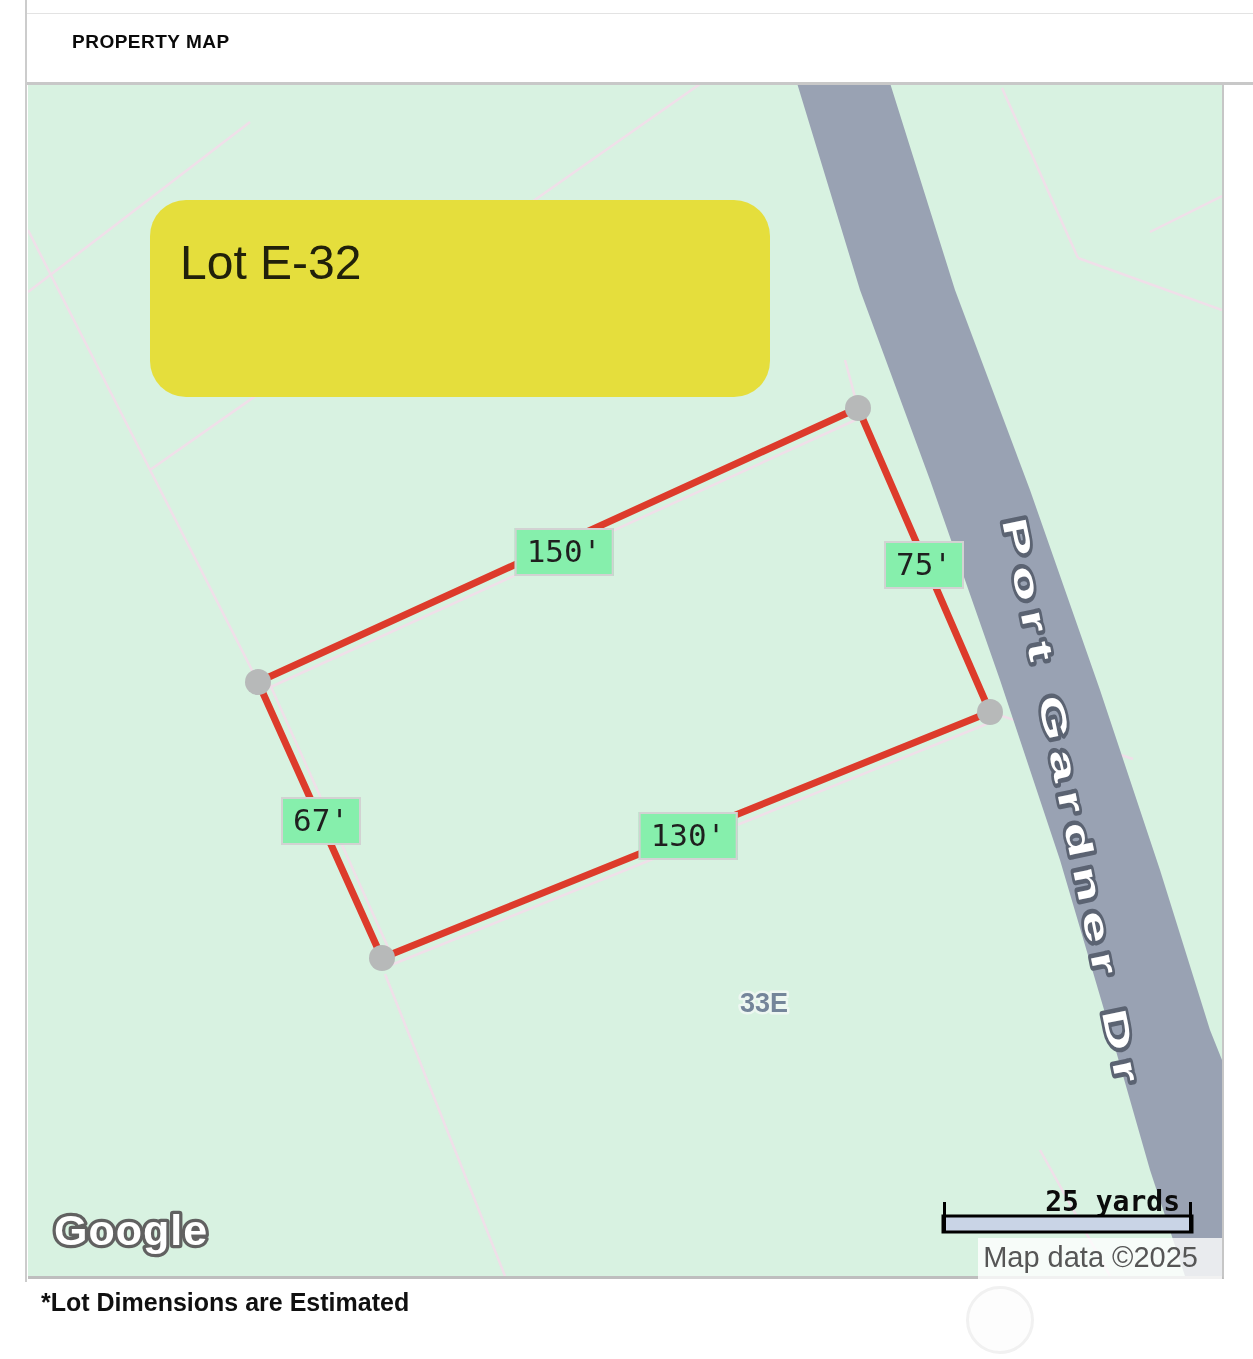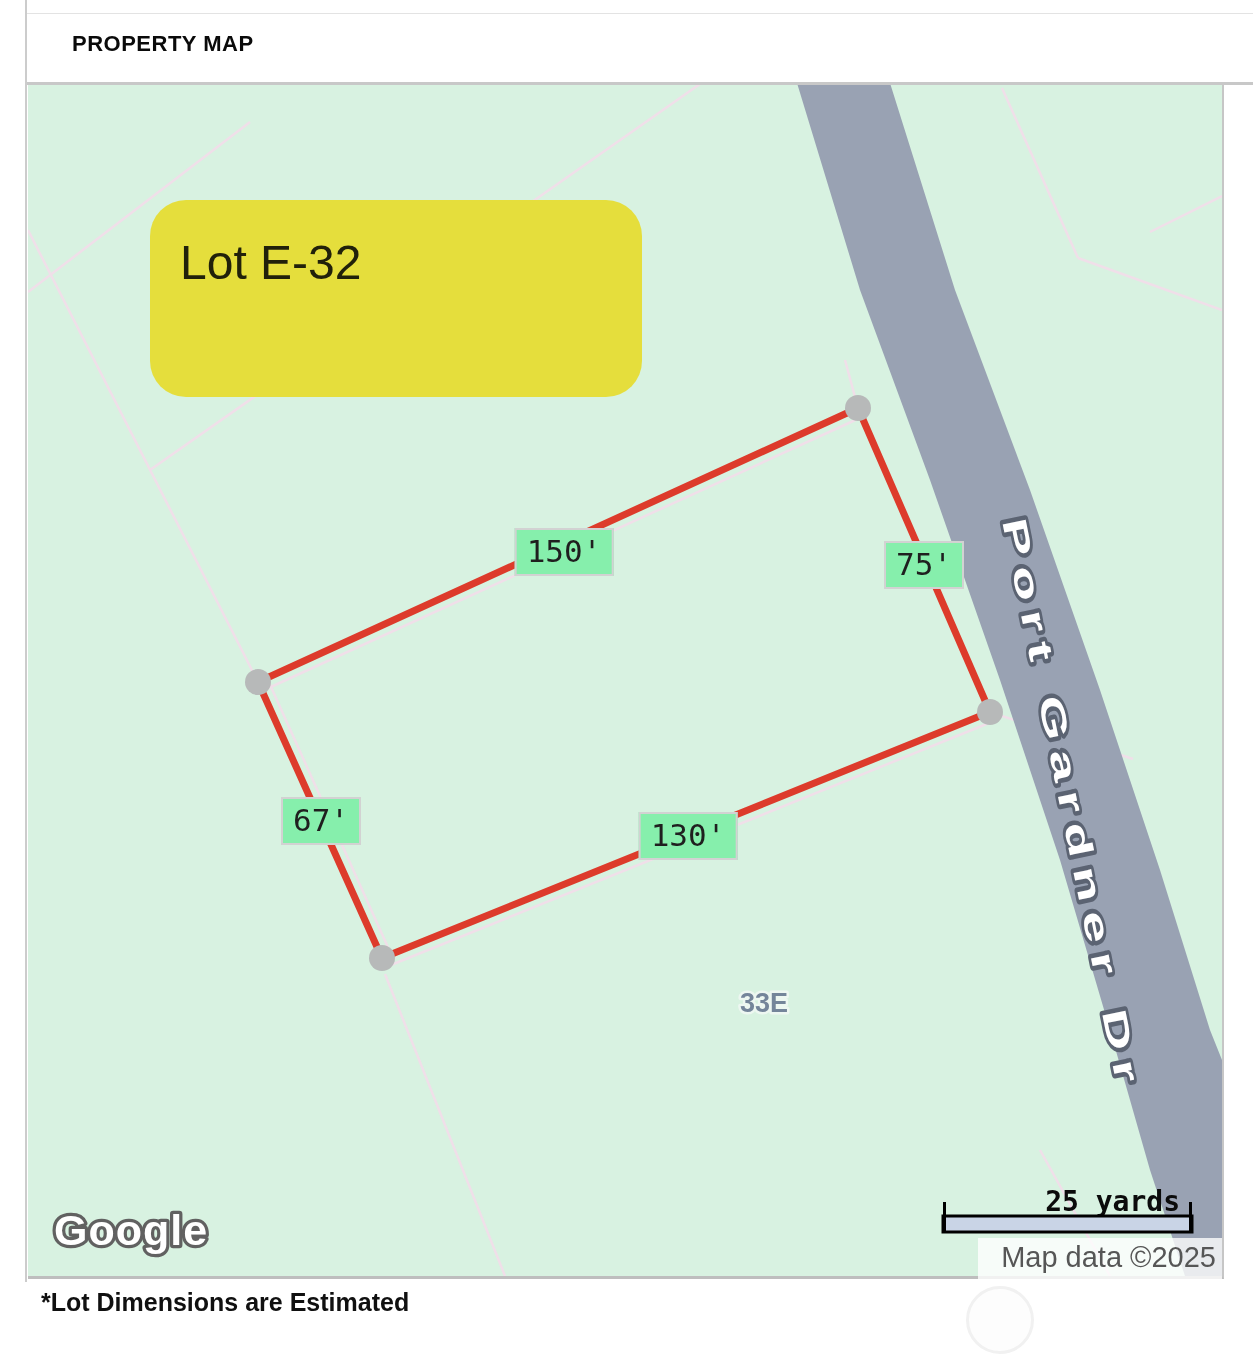--- a/index.html
+++ b/index.html
@@ -4,51 +4,51 @@
 <style>
   html,body{margin:0;padding:0;}
   body{
     width:1253px;height:1359px;position:relative;background:#ffffff;
     font-family:"Liberation Sans", sans-serif;overflow:hidden;
   }
   
   .vline-left{position:absolute;left:25px;top:0;width:2px;height:1282px;background:#cccccc;}
   
   .header-box{position:absolute;left:27px;top:13px;width:1226px;height:69px;background:#ffffff;border-top:1px solid #e3e3e3;}
-  .header-title{position:absolute;left:45px;top:17px;font-size:22px;font-weight:bold;color:#0a0a0a;letter-spacing:0.5px;}
+  .header-title{position:absolute;left:45px;top:17px;font-size:19px;font-weight:bold;color:#0a0a0a;letter-spacing:0.5px;}
   .header-border{position:absolute;left:27px;top:82px;width:1226px;height:3px;background:#c8c8c8;}
   
   .map-outer{
     position:absolute;left:28px;top:85px;width:1194px;height:1191px;
     background:#d8f2e1;border-right:2px solid #c6c6c6;border-bottom:3px solid #bebebe;
   }
   .map-svg{position:absolute;left:0;top:0;}
   
   .callout{
-    position:absolute;left:122px;top:115px;width:492px;height:197px;
+    position:absolute;left:122px;top:115px;width:620px;height:197px;
     background:#e5de3c;border-radius:36px;box-sizing:border-box;
     padding:26px 10px 0 30px;color:#21210a;
   }
   .callout .line{font-size:48px;line-height:73px;white-space:nowrap;}
   
   .dim-label{
     position:absolute;transform:translate(-50%,-50%);
     background:#86efac;border:2px solid #d2d2d2;
     font-family:"DejaVu Sans Mono", monospace;font-size:31px;color:#1f1f1f;
     padding:3px 10px 5px 10px;white-space:nowrap;
   }
   .dim-150{left:536px;top:467px;}
   .dim-75{left:896px;top:480px;}
   .dim-67{left:293px;top:736px;}
   .dim-149{left:660px;top:751px;}
   
   .map-attribution{
     position:absolute;left:950px;top:1153px;width:244px;height:43px;
     background:rgba(255,255,255,0.78);color:#565656;font-size:29px;
-    line-height:38px;text-align:right;box-sizing:border-box;padding-right:6px;white-space:nowrap;
+    line-height:38px;text-align:right;box-sizing:border-box;padding-right:24px;white-space:nowrap;
   }
   
   .footer-note{position:absolute;left:41px;top:1288px;font-size:25px;font-weight:bold;color:#101010;}
   
   .ghost-circle{position:absolute;left:966px;top:1286px;width:62px;height:62px;border-radius:50%;border:3px solid #f1f1f1;background:#fdfdfd;}
 </style>
 </head>
 <body>
 
 <div class="vline-left"></div>

